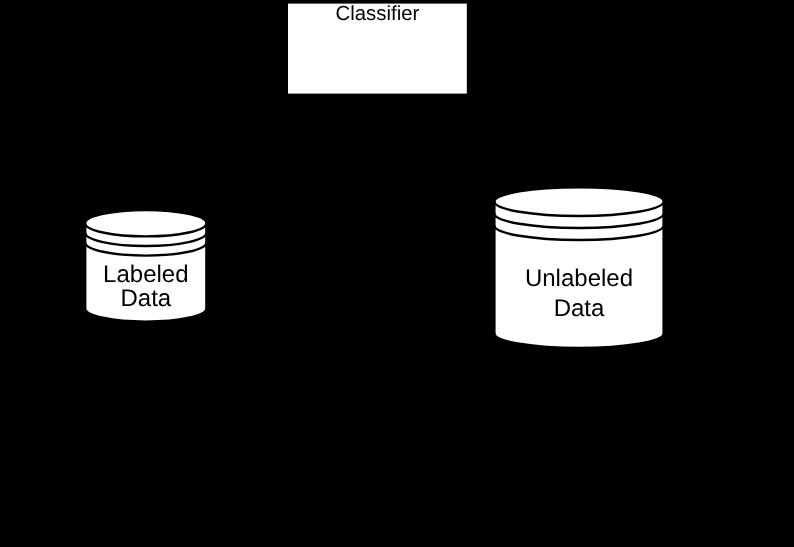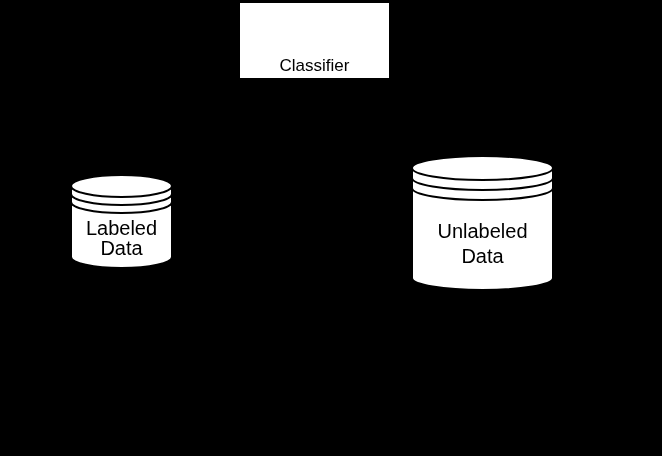--- a/index.html
+++ b/index.html
@@ -20,21 +20,21 @@
     width: 662px; height: 456px;
     background: var(--background);
   }
   .classifier-box {
     position: absolute;
     left: 240px; top: 3px;
     width: 149px; height: 75px;
     background: var(--node-fill);
     color: var(--text);
     display: flex;
-    align-items: flex-end;
+    align-items: flex-start;
     justify-content: center;
     font-size: 17px;
     line-height: 1;
     padding-bottom: 4px;
   }
   .cyl { position: absolute; display: block; }
   .cyl-left  { left: 69px;  top: 173px; }
   .cyl-right { left: 410px; top: 154px; }
   .cyl .shape {
     fill: var(--node-fill);

